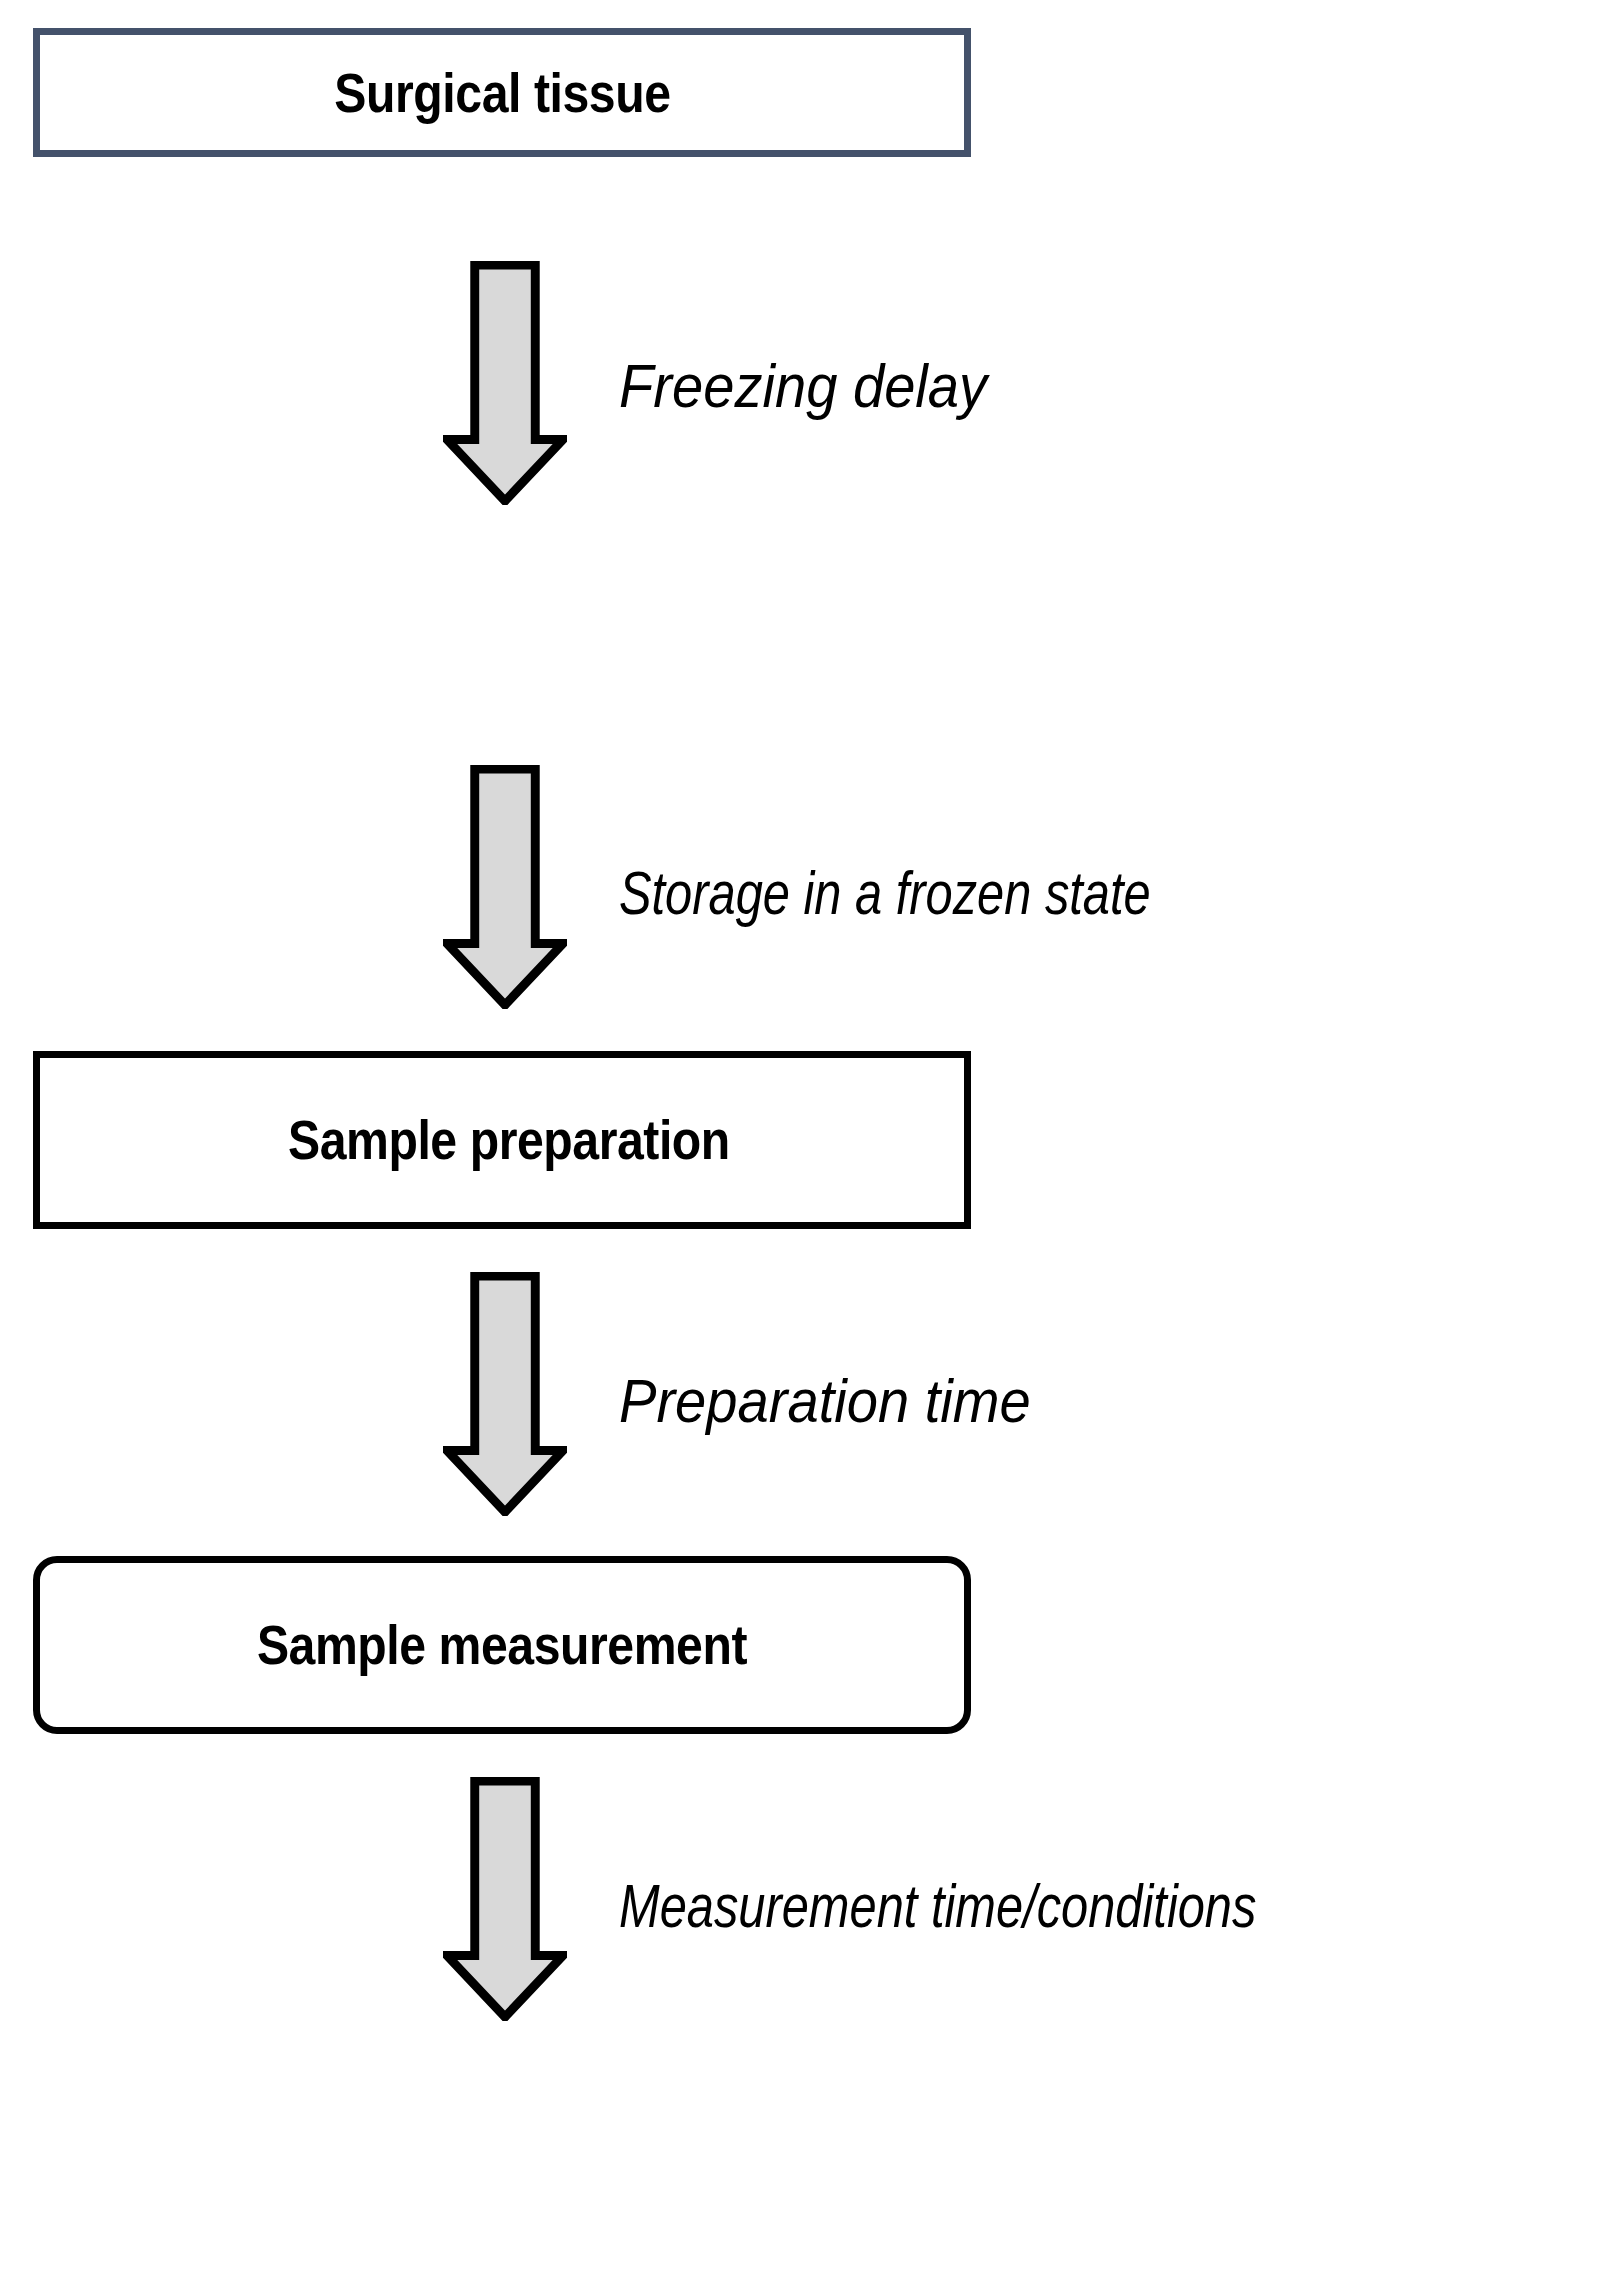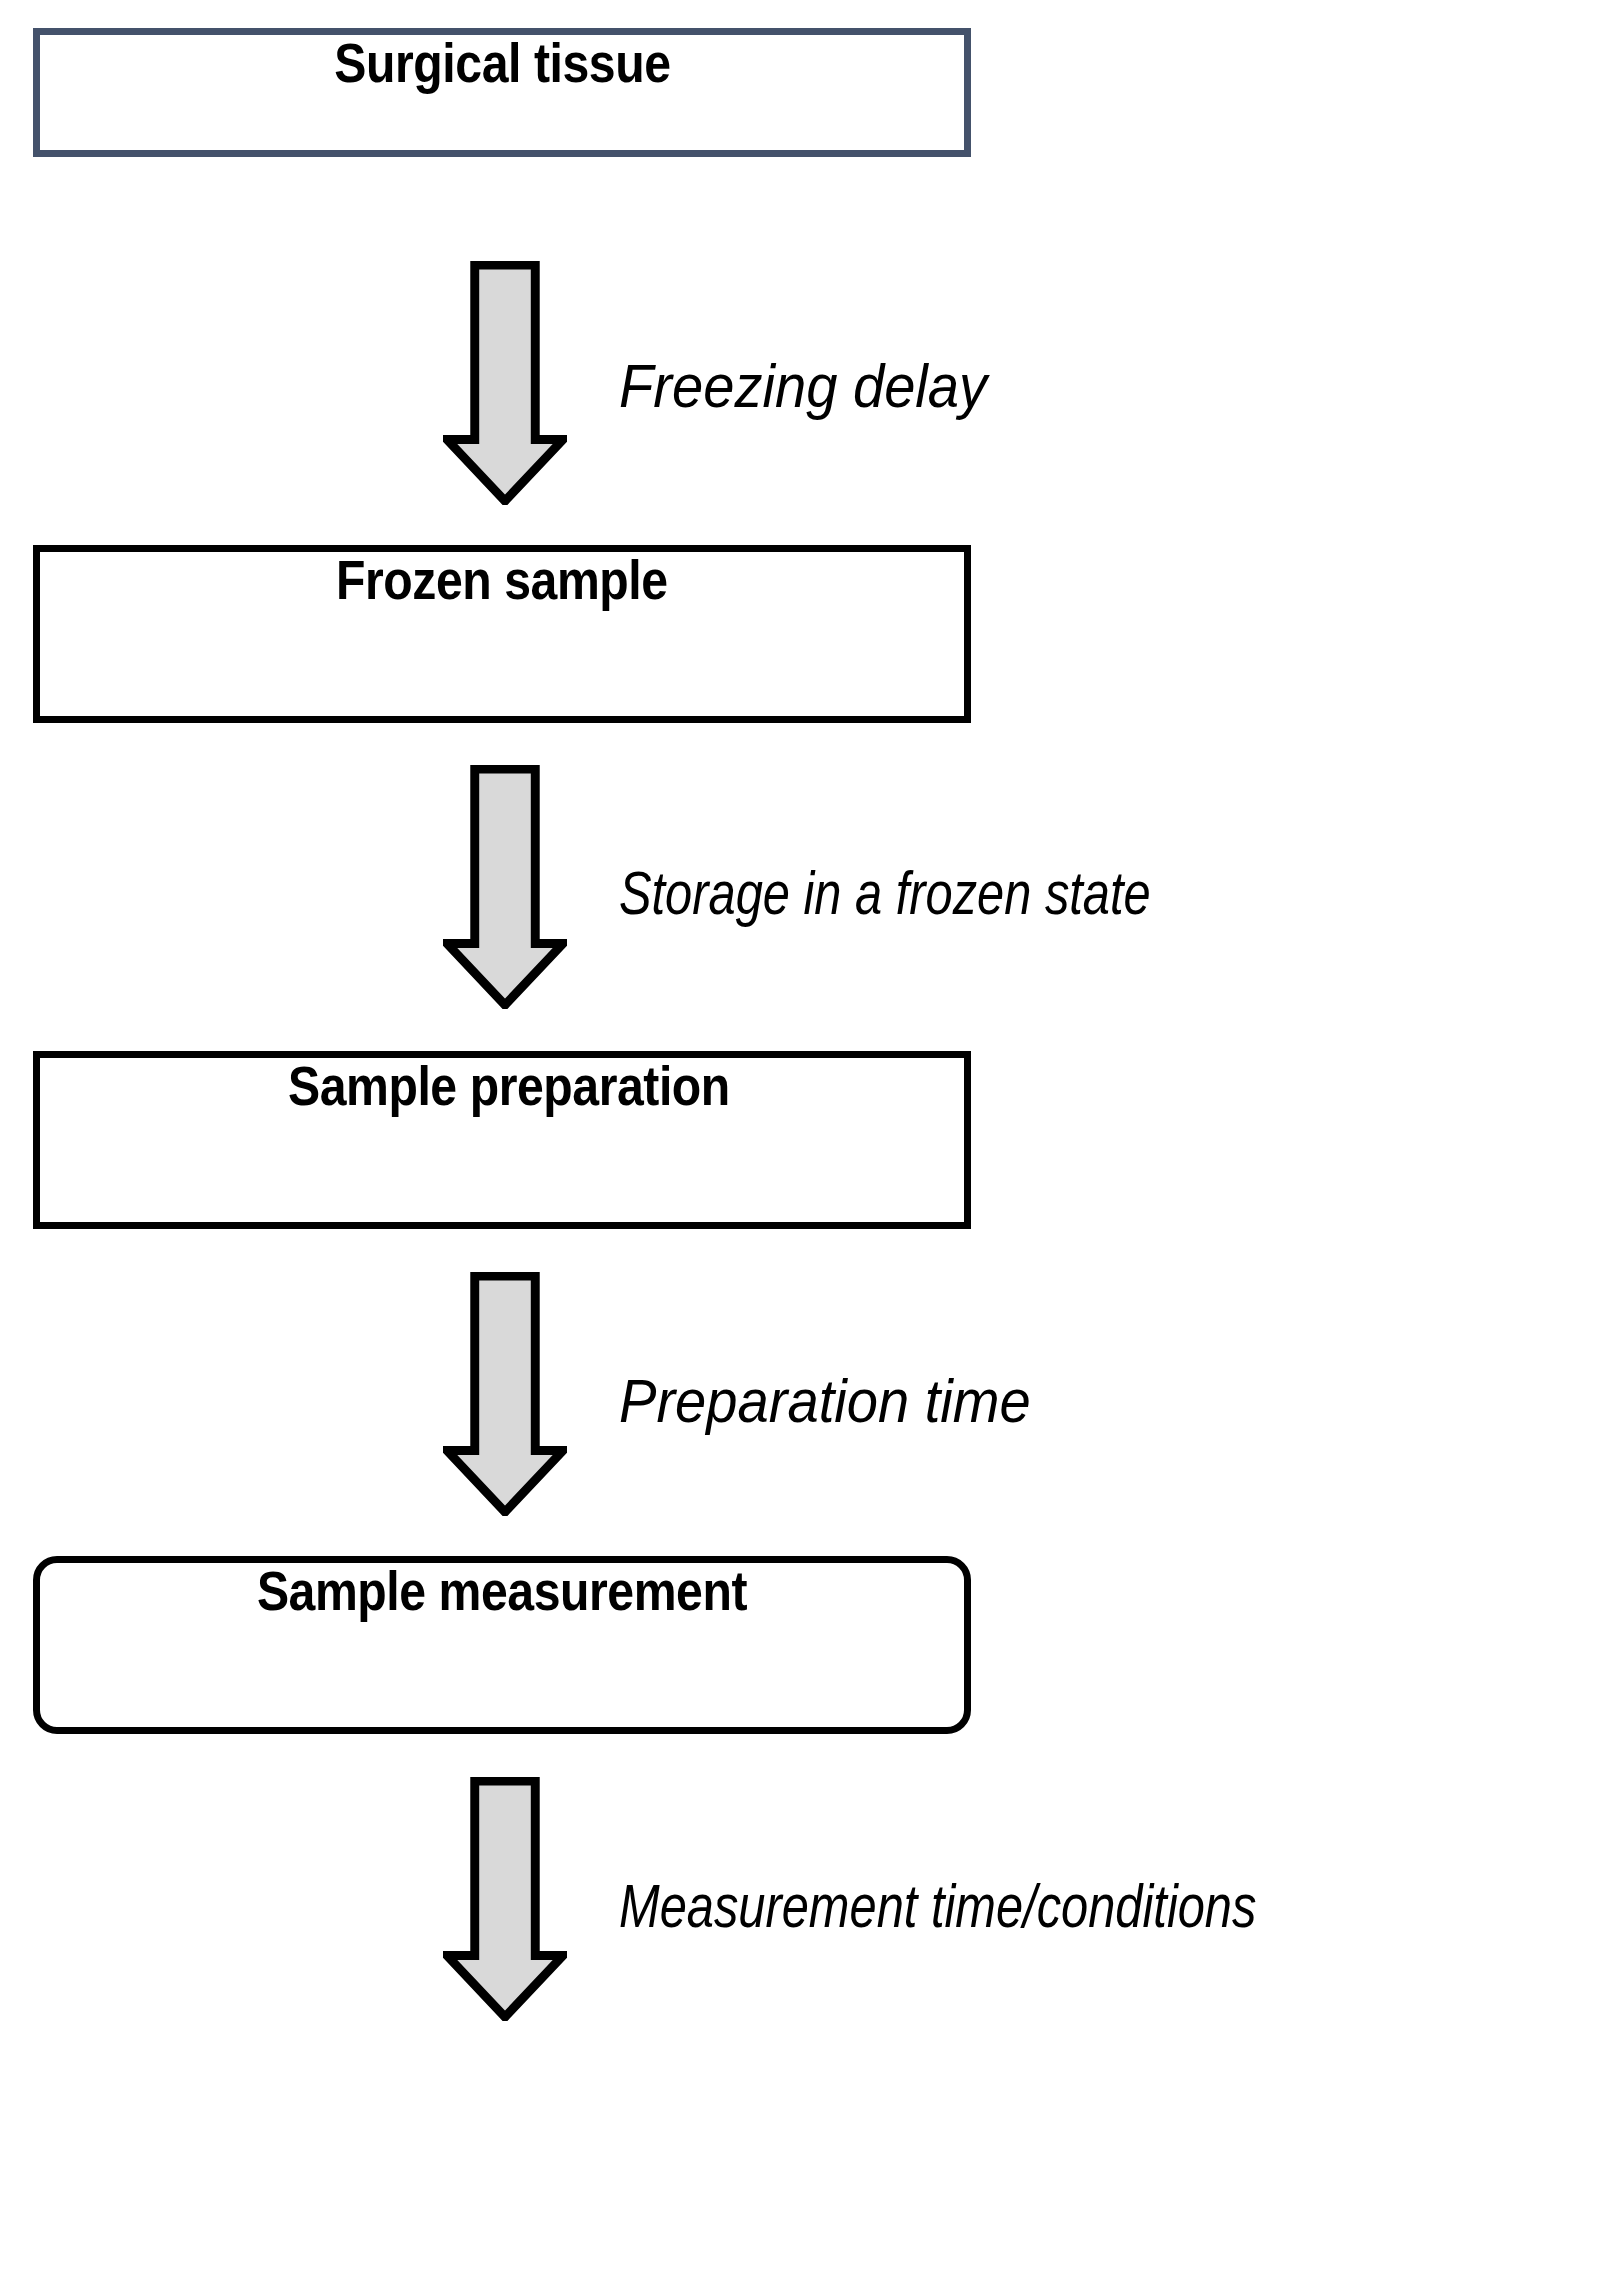--- a/index.html
+++ b/index.html
@@ -21,21 +21,21 @@
   
   .node {
     position: absolute;
     left: 33px;
     width: 938px;
     height: 178px;
     box-sizing: border-box;
     background: #ffffff;
     border: 7px solid #000000;
     display: flex;
-    align-items: flex-start;
+    align-items: center;
     justify-content: center;
   }
 
   .node.first {
     border: 7px solid #44526B;
     height: 129px;
   }
 
   .node-label {
     font-family: "Liberation Sans", "DejaVu Sans", sans-serif;
@@ -98,23 +98,20 @@
   </div>
 
   <div class="arrow" style="top:261px; height:244px;">
     <svg viewBox="0 0 125 246" preserveAspectRatio="none">
       <polygon points="32,4 93,4 93,180 121,180 62.5,242 4,180 32,180" fill="#D9D9D9" stroke="#000000" stroke-width="9" stroke-linejoin="miter"></polygon>
     </svg>
   </div>
 
   <div class="edge-label semi" style="left:619px; top:356px;">Freezing delay</div>
 
-  <div class="node" style="top:545px;">
-    <span class="node-label">Frozen sample</span>
-  </div>
 
   <div class="arrow" style="top:765px; height:244px;">
     <svg viewBox="0 0 125 246" preserveAspectRatio="none">
       <polygon points="32,4 93,4 93,180 121,180 62.5,242 4,180 32,180" fill="#D9D9D9" stroke="#000000" stroke-width="9" stroke-linejoin="miter"></polygon>
     </svg>
   </div>
 
   <div class="edge-label condensed" style="left:619px; top:863px;">Storage in a frozen state</div>
 
   <div class="node" style="top:1051px;padding-left:14px;">

